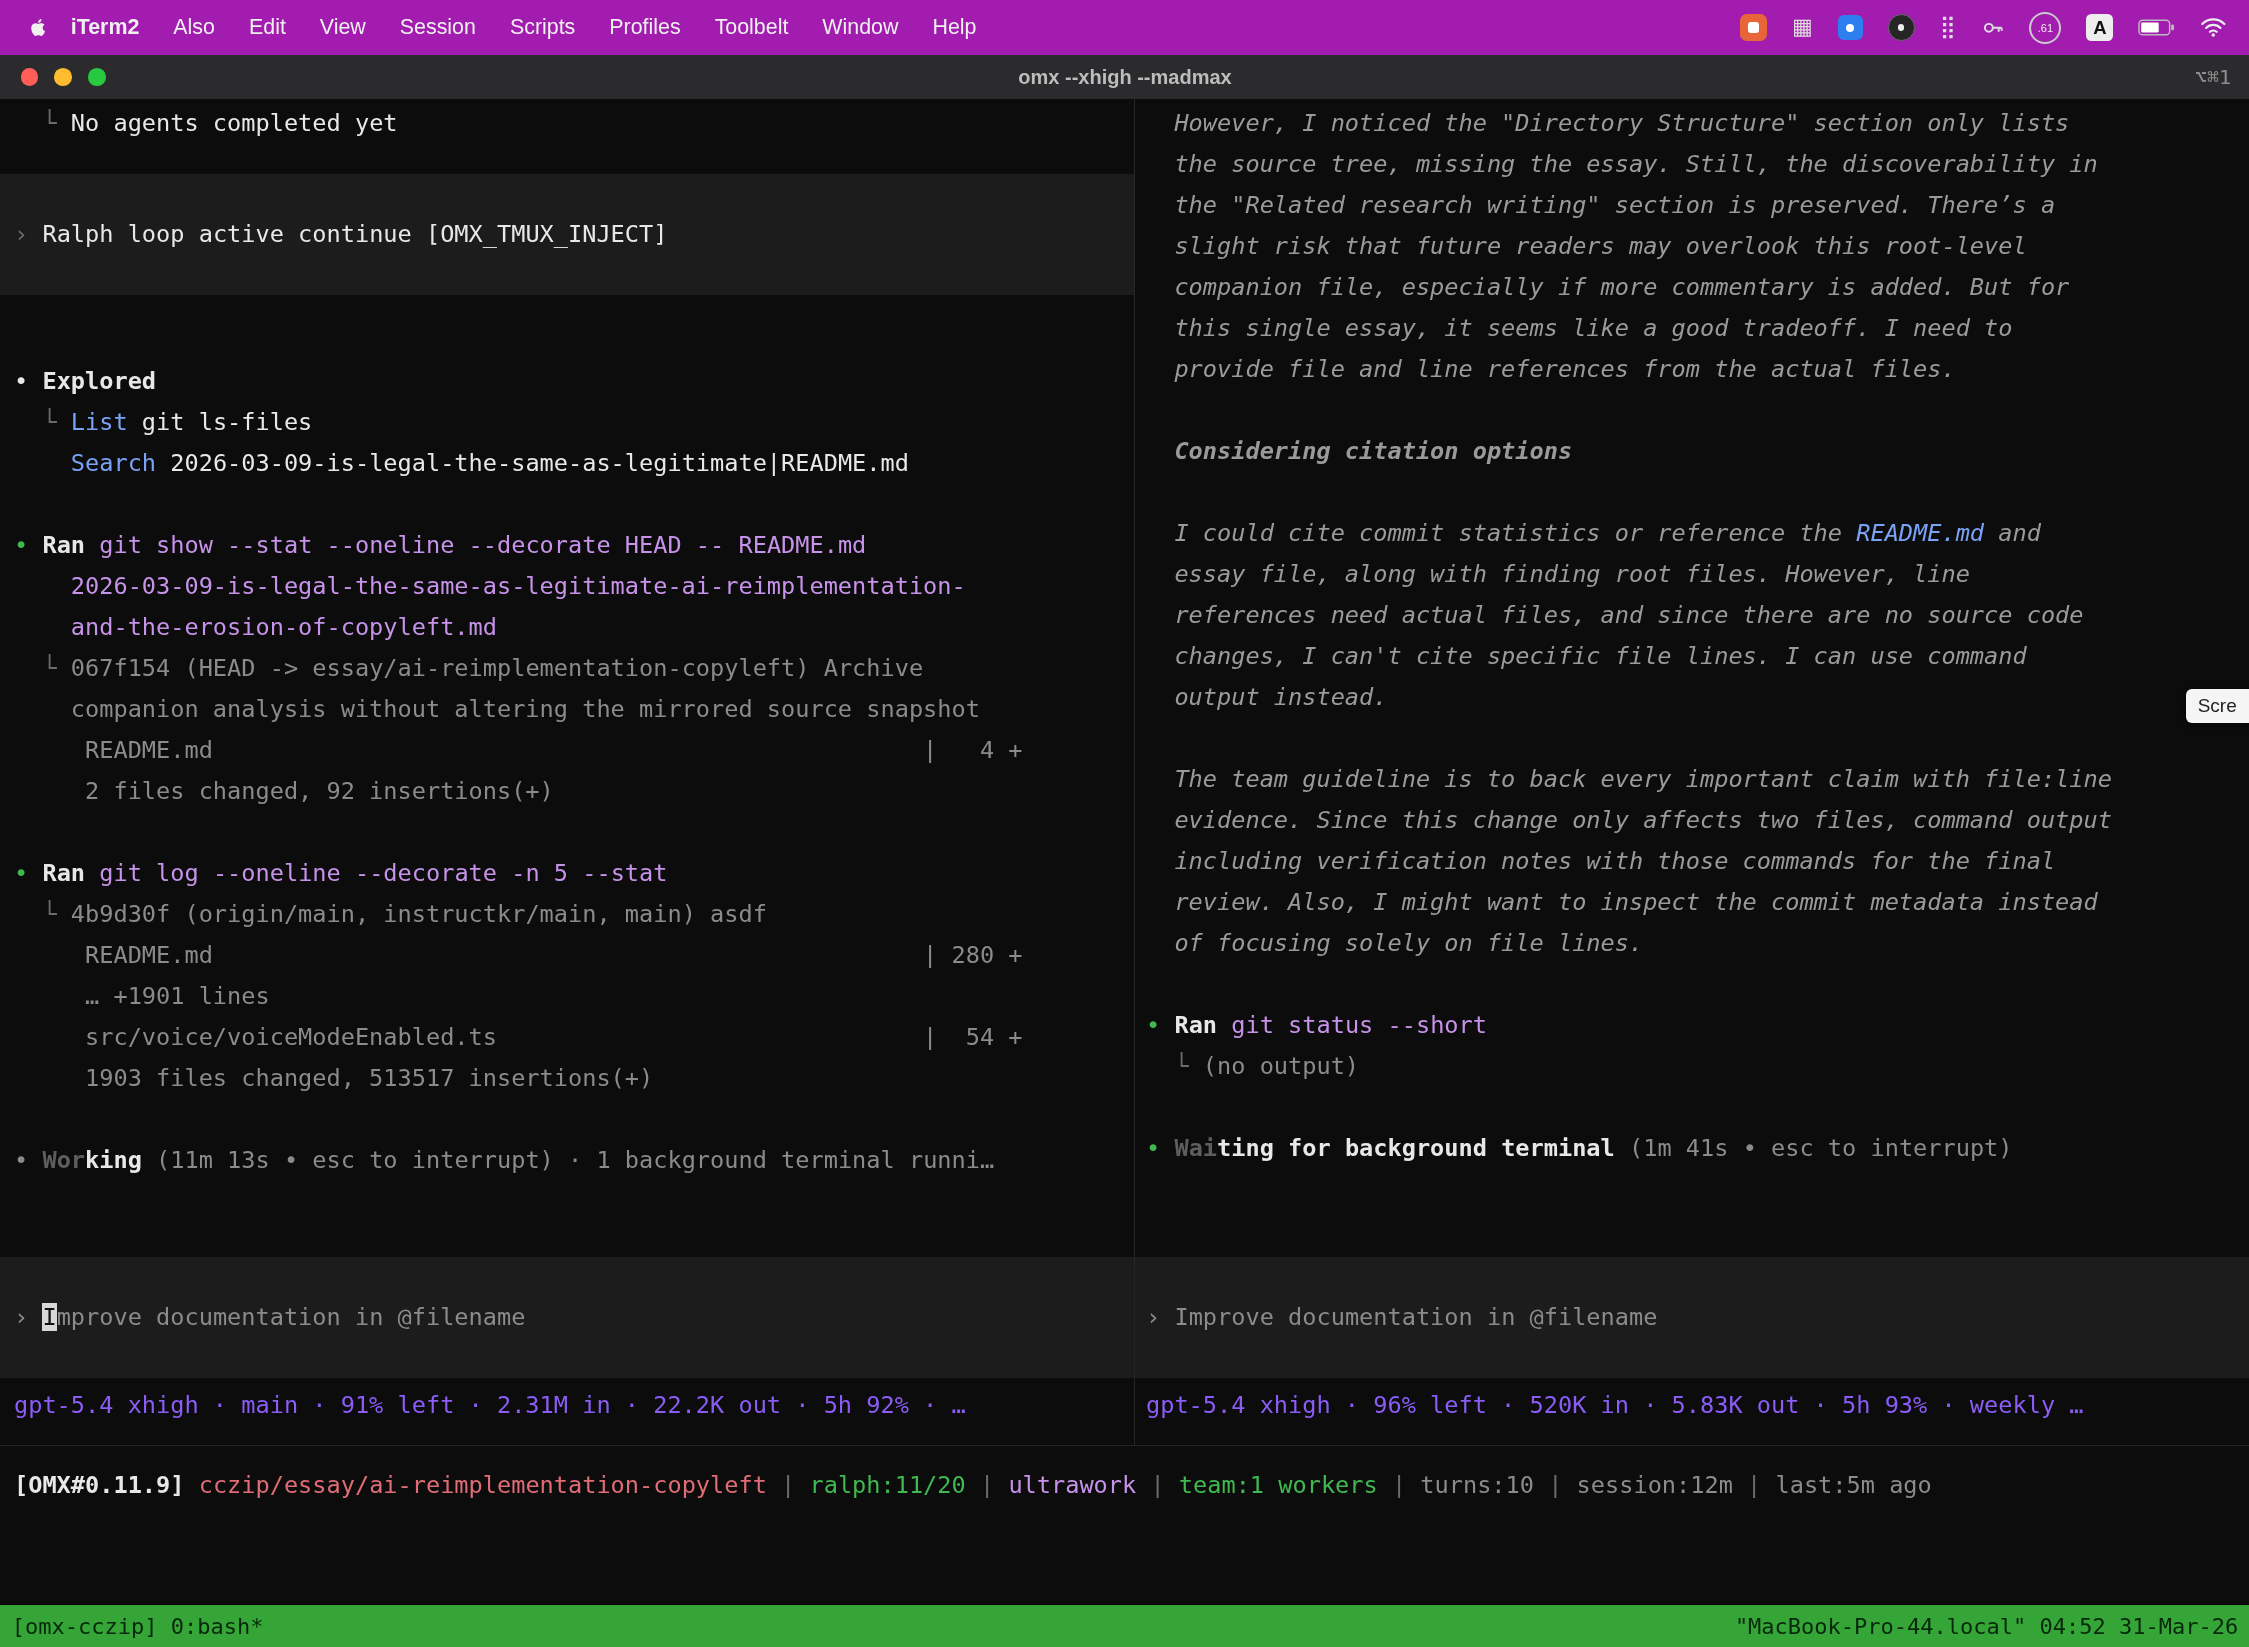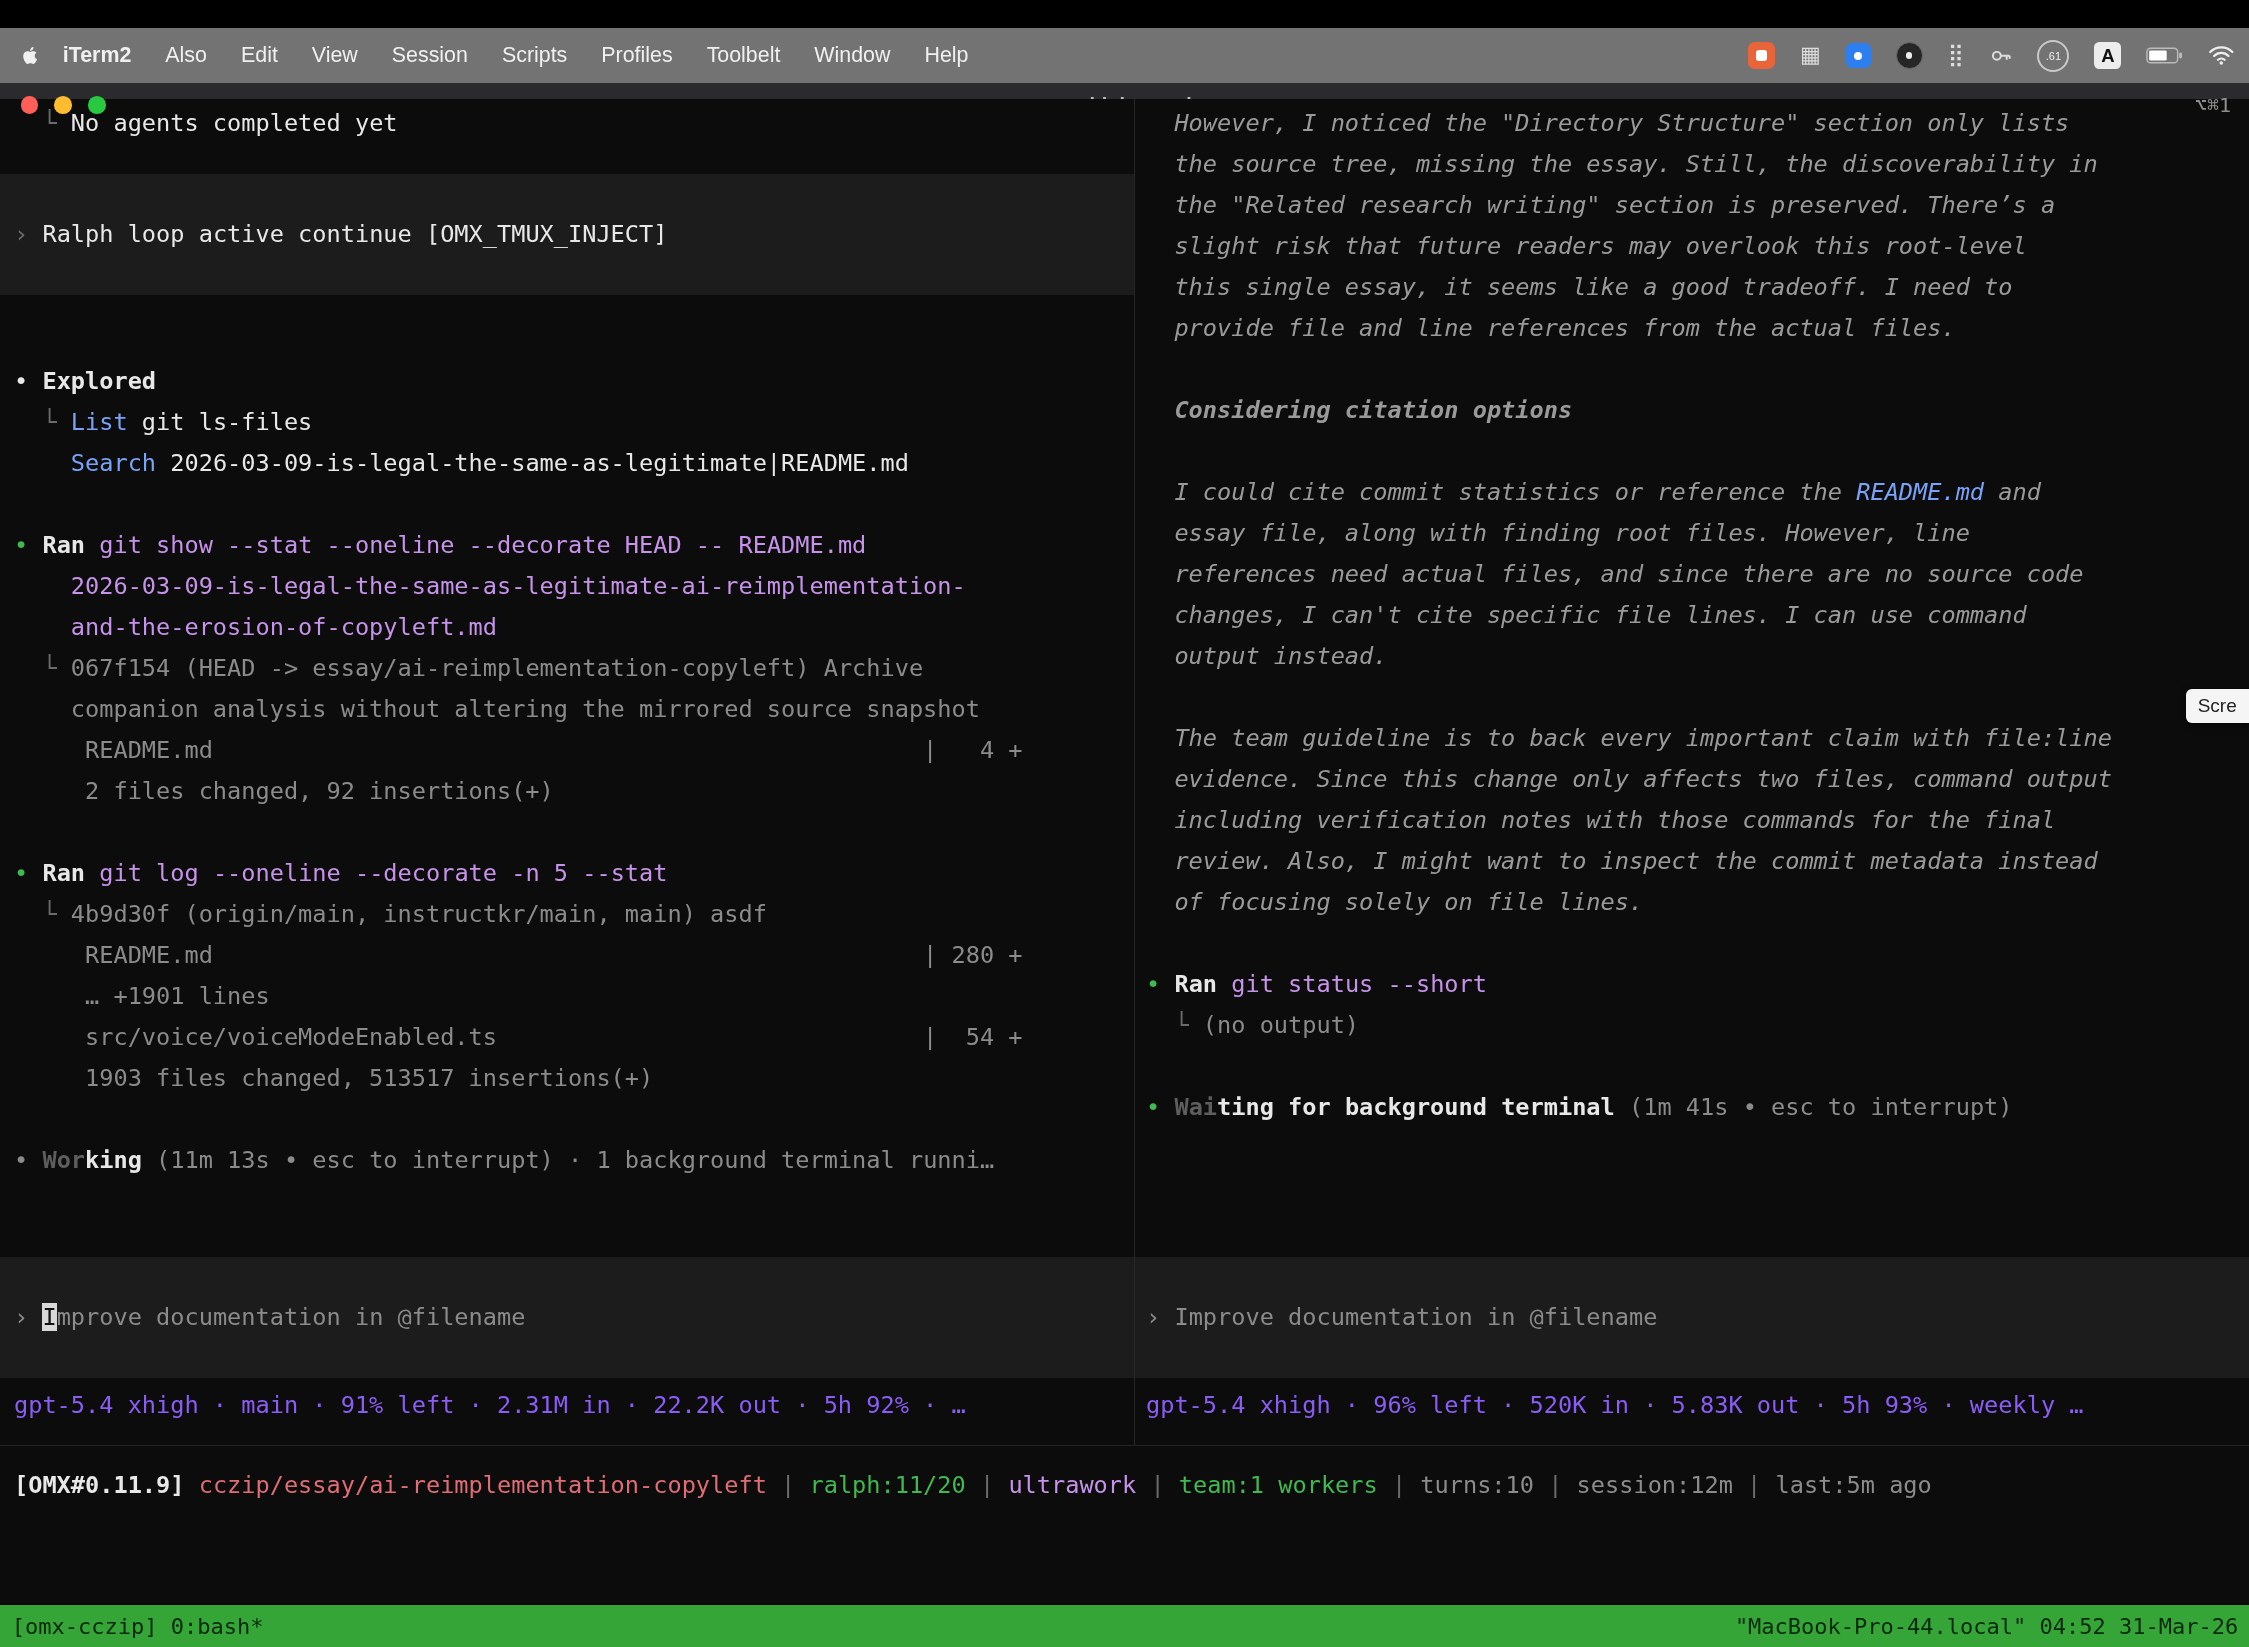--- a/index.html
+++ b/index.html
@@ -1,20 +1,20 @@
 <!DOCTYPE html>
 <html style="font-size:11.8px"><head>
 <meta charset="utf-8">
 <style>
   html,body{margin:0;padding:0;background:#000;width:2250px;height:1648px;overflow:hidden;}
   body{position:relative;font-family:"DejaVu Sans Mono",monospace;}
 
   
-  .menubar{height:55px;background:#737373;display:flex;align-items:center;color:#f0f0f0;
-           font-family:"Liberation Sans",sans-serif;font-size:21.4px;padding:0 15px;margin-top:28px;}
+  .menubar{height:55px;background:#a21caf;display:flex;align-items:center;color:#f0f0f0;
+           font-family:"Liberation Sans",sans-serif;font-size:21.4px;padding:0 23px;}
   .apple{display:flex;align-items:center;margin:0 4.4px 0 4.4px;}
   .menu-items{display:flex;align-items:center;}
   .menu-item{padding:0 17px;white-space:nowrap;}
   .app-name{font-weight:700;}
   .menu-right{margin-left:auto;display:flex;align-items:center;gap:25px;}
   .mi{display:flex;align-items:center;justify-content:center;}
   .rec{width:26.6px;height:26.6px;border-radius:6.6px;background:#e8653a;display:flex;align-items:center;justify-content:center;}
   .rec i{width:10.3px;height:10.3px;background:#fff;border-radius:3px;display:block;}
   .glyph-icon{color:#ddd;font-size:22px;line-height:26.6px;}
   .blue-app{width:25px;height:25px;border-radius:5.9px;background:#2d7ff0;display:flex;align-items:center;justify-content:center;}
@@ -175,20 +175,21 @@
       </div>
     <div class="tline status">gpt-5.4 xhigh · main · 91% left · 2.31M in · 22.2K out · 5h 92% · …</div>
   </div>
 
   <div class="pane pane-right">
     <div>
         <div class="tline"><span class="th">  However, I noticed the "Directory Structure" section only lists</span></div>
         <div class="tline"><span class="th">  the source tree, missing the essay. Still, the discoverability in</span></div>
         <div class="tline"><span class="th">  the "Related research writing" section is preserved. There’s a</span></div>
         <div class="tline"><span class="th">  slight risk that future readers may overlook this root-level</span></div>
+        <div class="tline"><span class="th">  companion file, especially if more commentary is added. But for</span></div>
         <div class="tline"><span class="th">  this single essay, it seems like a good tradeoff. I need to</span></div>
         <div class="tline"><span class="th">  provide file and line references from the actual files.</span></div>
         <div class="tline"></div>
         <div class="tline"><span class="th bold">  Considering citation options</span></div>
         <div class="tline"></div>
         <div class="tline"><span class="th">  I could cite commit statistics or reference the </span><span class="bl ital">README.md</span><span class="th"> and</span></div>
         <div class="tline"><span class="th">  essay file, along with finding root files. However, line</span></div>
         <div class="tline"><span class="th">  references need actual files, and since there are no source code</span></div>
         <div class="tline"><span class="th">  changes, I can't cite specific file lines. I can use command</span></div>
         <div class="tline"><span class="th">  output instead.</span></div>

